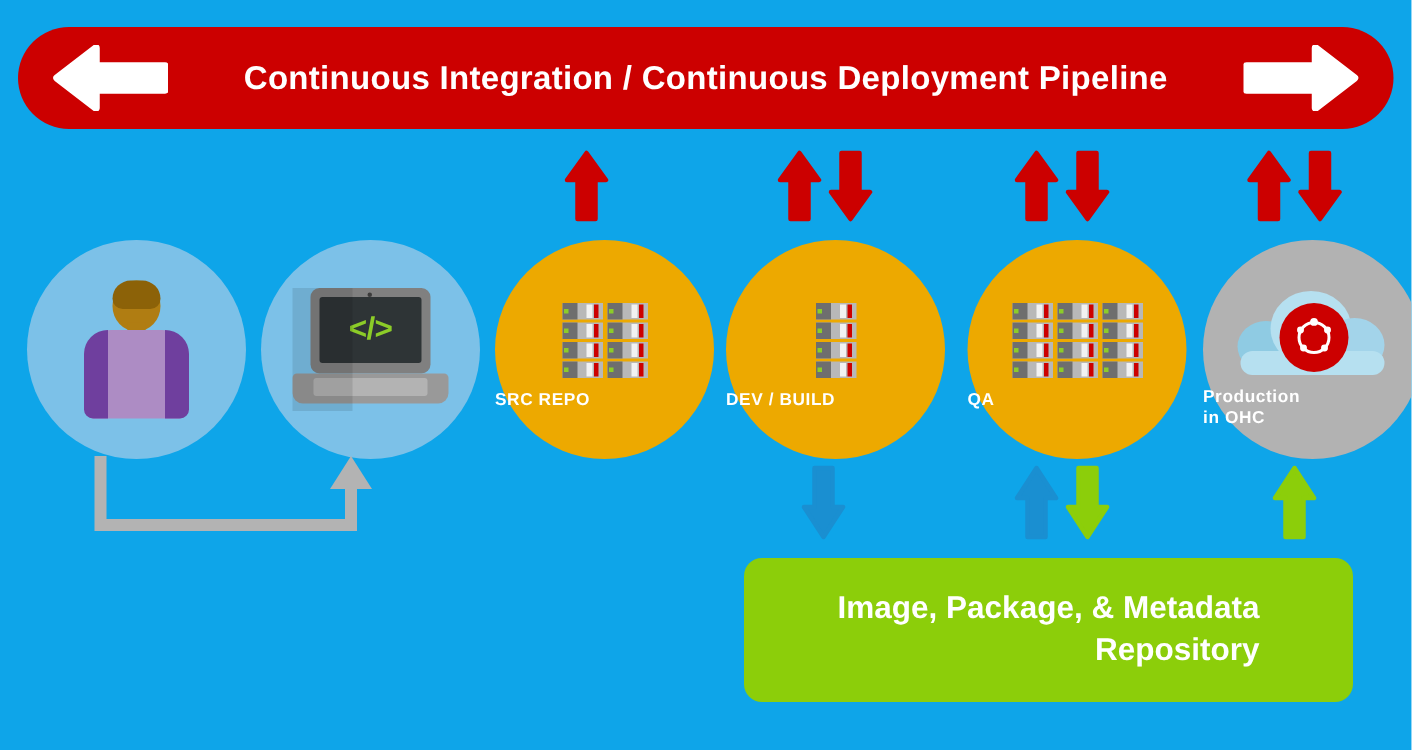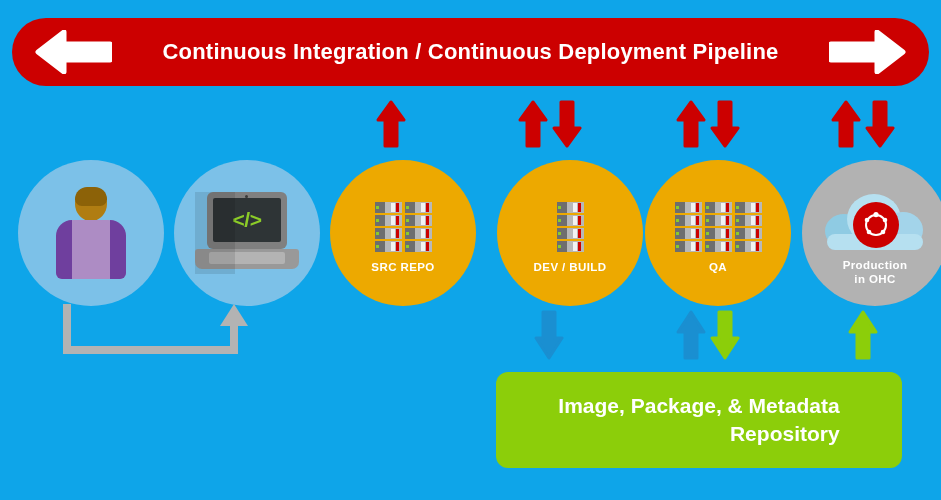--- a/index.html
+++ b/index.html
@@ -59,21 +59,21 @@
     top: 160px;
   }
   .node.blue   { background: #7cc1e8; }
   .node.orange { background: #eda900; }
   .node.gray   { background: #b2b2b2; }
 
   .node-label {
     position: absolute;
     left: 0;
     right: 0;
-    text-align: center;
+    text-align: left;
     color: #ffffff;
     font-size: 11.5px;
     font-weight: bold;
     letter-spacing: .4px;
     line-height: 14px;
   }
   .node-label.one-line { bottom: 32px; }
   .node-label.two-line { bottom: 20px; }
 
   .icon-wrap {
@@ -391,21 +391,21 @@
               </div>
               <div class="stripe-w"></div>
               <div class="stripe-r"></div>
             </div>
         </div>
       </div>
     </div>
     <div class="node-label one-line">SRC REPO</div>
   </div>
 
-  <div class="node orange" style="left:497px;">
+  <div class="node orange" style="left:484px;">
     <div class="icon-wrap" style="top:42px;">
       <div class="racks">
         <div class="rack">
           <div class="rack-unit">
               <div class="bay">
                 <div class="led"></div>
               </div>
               <div class="stripe-w"></div>
               <div class="stripe-r"></div>
             </div>

